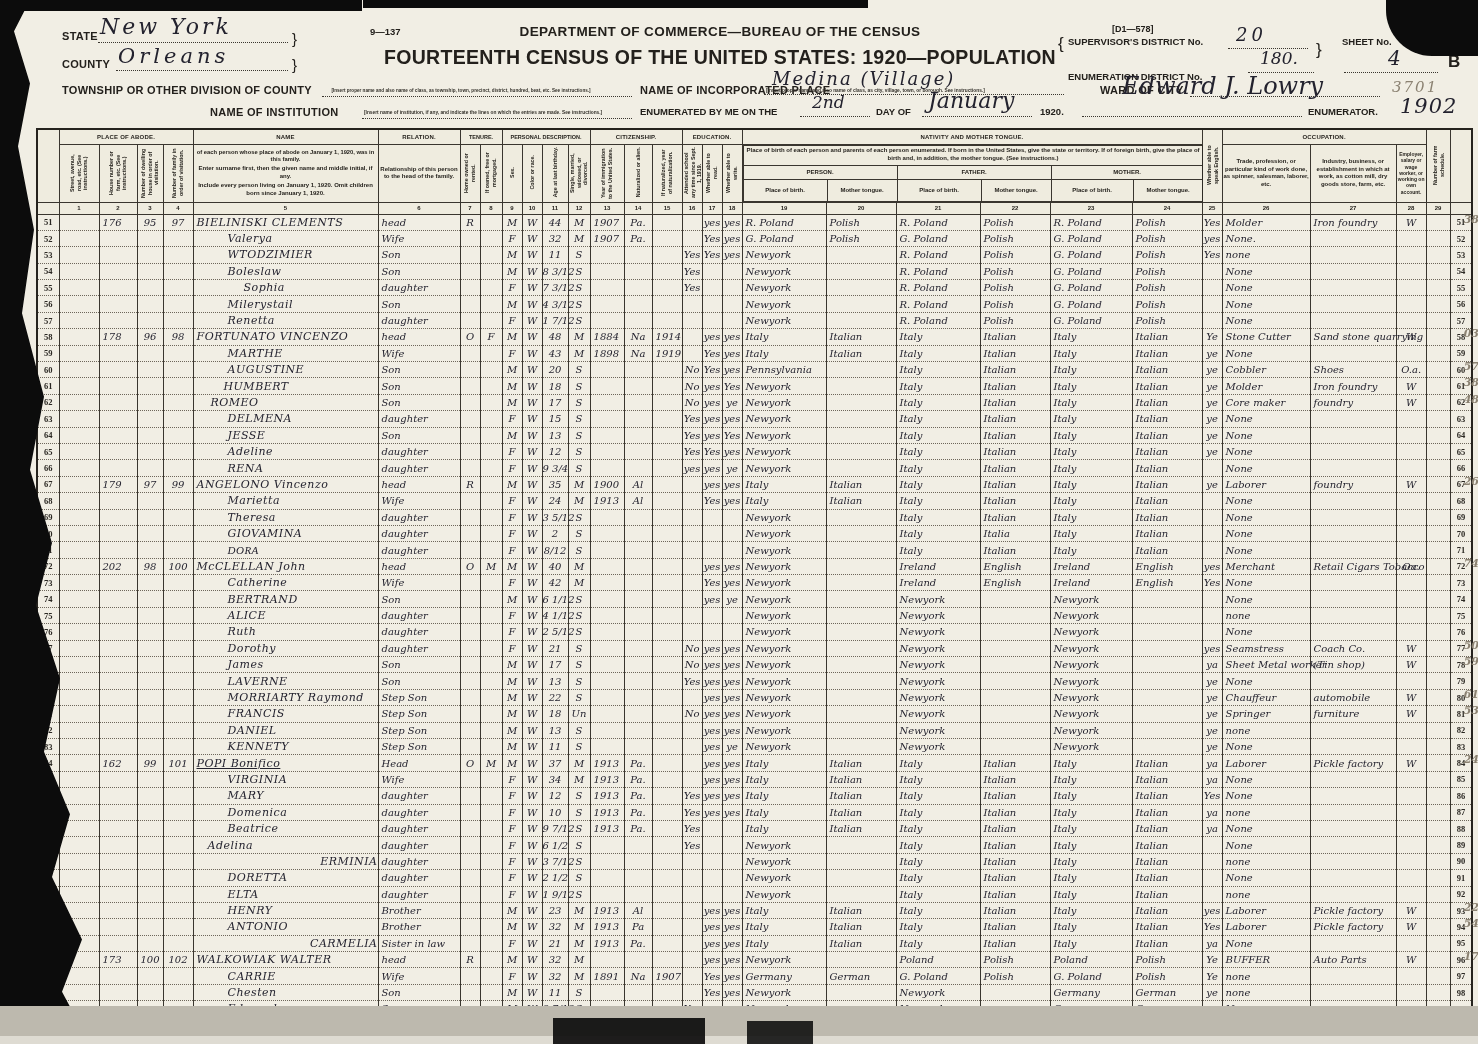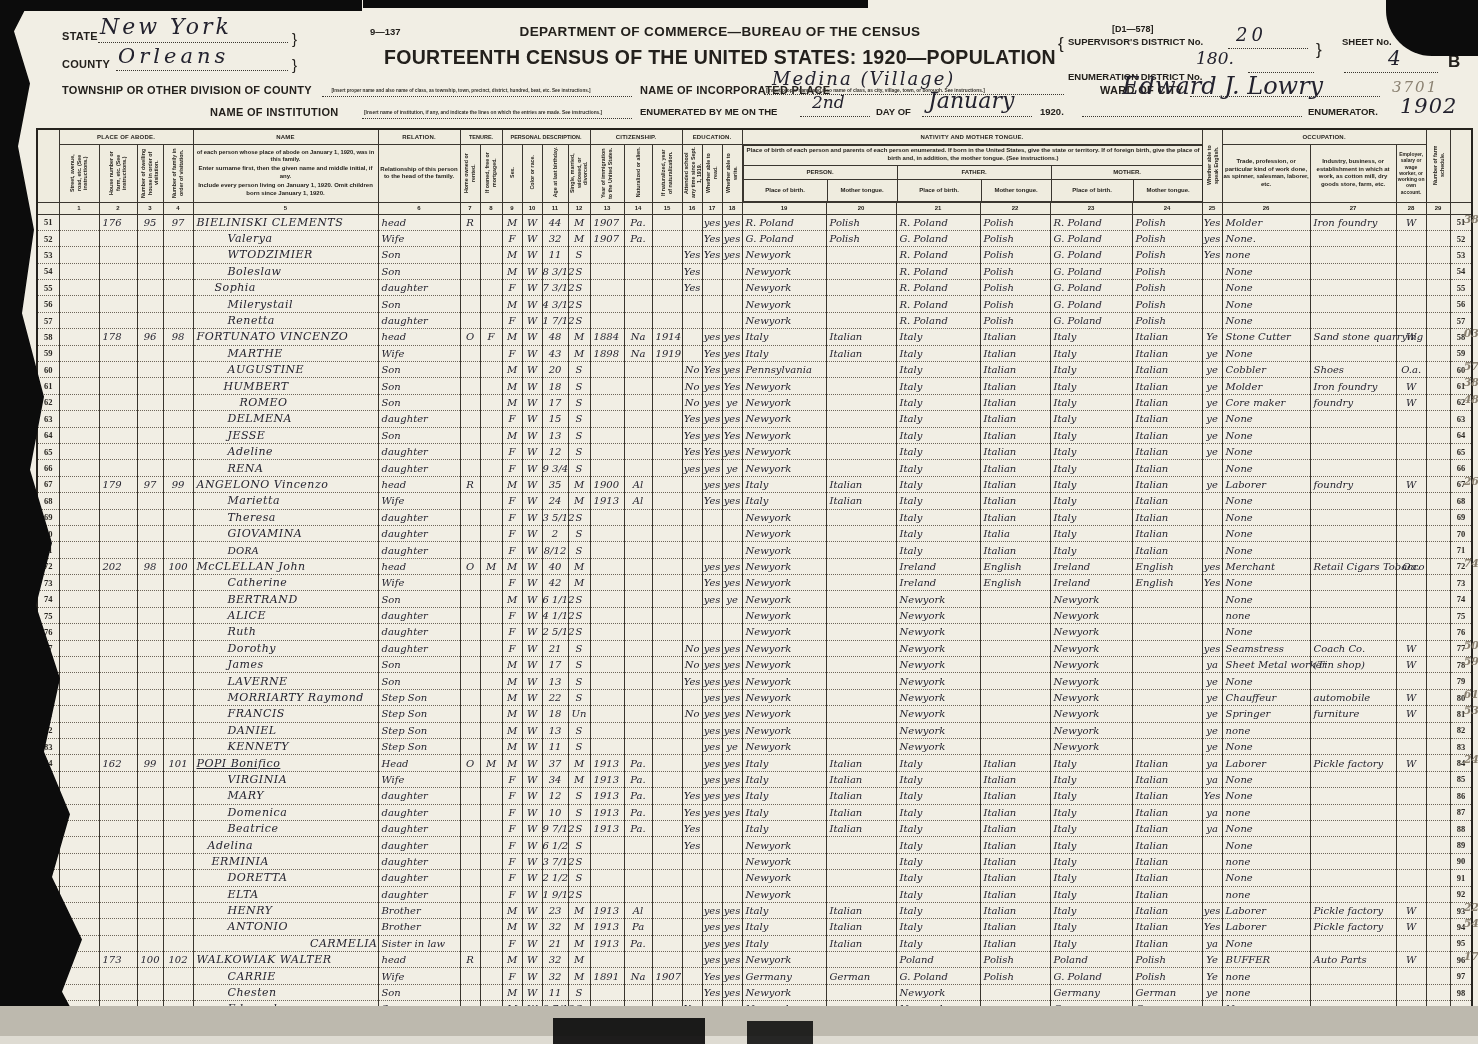--- a/index.html
+++ b/index.html
@@ -69,21 +69,21 @@
 <div class="abs pr lbl-sm" style="left:370px;top:26px;">9—137</div>
 <div class="abs pr" style="left:420px;top:24px;width:600px;text-align:center;font-weight:bold;font-size:13.5px;letter-spacing:.4px;">DEPARTMENT OF COMMERCE—BUREAU OF THE CENSUS</div>
 <div class="abs pr" style="left:1112px;top:24px;font-size:9px;font-weight:bold;">[D1—578]</div>
 <div class="abs pr" style="left:330px;top:46px;width:780px;text-align:center;font-weight:bold;font-size:19.5px;letter-spacing:.3px;">FOURTEENTH CENSUS OF THE UNITED STATES: 1920—POPULATION</div>
 
 <div class="abs pr" style="left:1058px;top:34px;font-size:17px;">{</div>
 <div class="abs pr lbl-sm" style="left:1068px;top:36px;">SUPERVISOR'S DISTRICT No.</div>
 <div class="abs hwt" style="left:1236px;top:24px;font-size:18px;letter-spacing:4px;">20</div>
 <div class="abs" style="left:1228px;top:48px;width:80px;border-bottom:1.2px dotted #3a362f;"></div>
 <div class="abs pr lbl-sm" style="left:1068px;top:71px;">ENUMERATION DISTRICT No.</div>
-<div class="abs hwt" style="left:1196px;top:48px;font-size:17px;">180.</div>
+<div class="abs hwt" style="left:1260px;top:48px;font-size:17px;">180.</div>
 <div class="abs" style="left:1248px;top:72px;width:66px;border-bottom:1.2px dotted #3a362f;"></div>
 <div class="abs pr" style="left:1316px;top:40px;font-size:17px;">}</div>
 <div class="abs pr lbl-sm" style="left:1342px;top:36px;">SHEET No.</div>
 <div class="abs hwt" style="left:1388px;top:46px;font-size:20px;">4</div>
 <div class="abs" style="left:1344px;top:72px;width:94px;border-bottom:1.2px dotted #3a362f;"></div>
 <div class="abs pr" style="left:1448px;top:52px;font-size:17px;font-weight:bold;">B</div>
 
 <div class="abs pr lbl" style="left:62px;top:84px;">TOWNSHIP OR OTHER DIVISION OF COUNTY</div>
 <div class="abs" style="left:322px;top:96px;width:310px;border-bottom:1.2px dotted #3a362f;"></div>
 <div class="abs pr note" style="left:326px;top:88px;transform:scale(.96);">[Insert proper name and also name of class, as township, town, precinct, district, hundred, beat, etc.  See instructions.]</div>
@@ -387,21 +387,21 @@
         <td class="ctr"></td>
         <td class="thl"></td>
         <td class="lnc thl">54</td>
       </tr>
       <tr>
         <td class="lnc">55</td>
         <td class="thl"></td>
         <td class=""></td>
         <td class="ctr"></td>
         <td class="ctr"></td>
-        <td class="hw thl ctr" style="padding-left: 21px; text-align: left; font-size: 11px; letter-spacing: 0.5px;">Sophia</td>
+        <td class="hw thl ctr" style="padding-left: 50px; text-align: left; font-size: 11px; letter-spacing: 0.5px;">Sophia</td>
         <td class="hw thl">daughter</td>
         <td class="thl ctr"></td>
         <td class="ctr"></td>
         <td class="hw thl ctr">F</td>
         <td class="hw ctr">W</td>
         <td class="hw ctr">7 3/12</td>
         <td class="hw ctr">S</td>
         <td class="thl"></td>
         <td class="ctr"></td>
         <td class=""></td>
@@ -618,21 +618,21 @@
         <td class="hw ctr">W</td>
         <td class="thl"></td>
         <td class="lnc thl">61<span class="pencil mnote">386</span></td>
       </tr>
       <tr>
         <td class="lnc">62</td>
         <td class="thl"></td>
         <td class=""></td>
         <td class="ctr"></td>
         <td class="ctr"></td>
-        <td class="hw thl ctr" style="padding-left: 46px; text-align: left; font-size: 11px; letter-spacing: 0.5px;">ROMEO</td>
+        <td class="hw thl ctr" style="padding-left: 17px; text-align: left; font-size: 11px; letter-spacing: 0.5px;">ROMEO</td>
         <td class="hw thl">Son</td>
         <td class="thl ctr"></td>
         <td class="ctr"></td>
         <td class="hw thl ctr">M</td>
         <td class="hw ctr">W</td>
         <td class="hw ctr">17</td>
         <td class="hw ctr">S</td>
         <td class="thl"></td>
         <td class="ctr"></td>
         <td class=""></td>
@@ -1542,21 +1542,21 @@
         <td class="ctr"></td>
         <td class="thl"></td>
         <td class="lnc thl">89</td>
       </tr>
       <tr>
         <td class="lnc">90</td>
         <td class="thl"></td>
         <td class=""></td>
         <td class="ctr"></td>
         <td class="ctr"></td>
-        <td class="hw thl ctr" style="padding-left: 18px; text-align: left; font-size: 11px; letter-spacing: 0.5px;">ERMINIA</td>
+        <td class="hw thl ctr" style="padding-left: 18px; text-align: right; font-size: 11px; letter-spacing: 0.5px;">ERMINIA</td>
         <td class="hw thl">daughter</td>
         <td class="thl ctr"></td>
         <td class="ctr"></td>
         <td class="hw thl ctr">F</td>
         <td class="hw ctr">W</td>
         <td class="hw ctr">3 7/12</td>
         <td class="hw ctr">S</td>
         <td class="thl"></td>
         <td class="ctr"></td>
         <td class=""></td>

